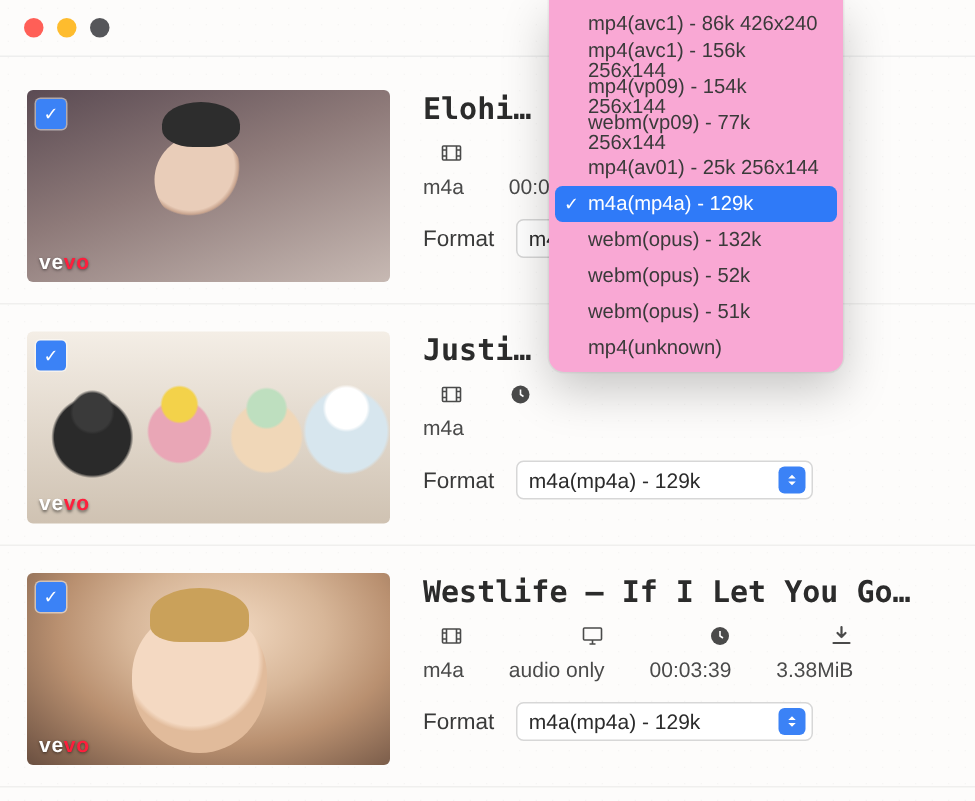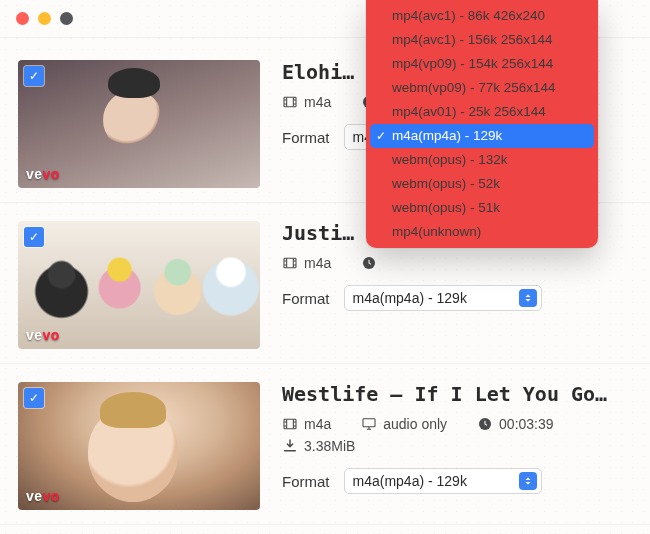--- a/index.html
+++ b/index.html
@@ -106,21 +106,21 @@
 .title {
   font-family: ui-monospace, Menlo, Consolas, monospace;
   font-weight: 700;
   font-size: 20px;
   white-space: nowrap;
   overflow: hidden;
   text-overflow: ellipsis;
   margin-bottom: 10px;
 }
 .info { display: flex; flex-wrap: wrap; gap: 6px 30px; font-size: 14px; color: #4a4a4a; }
-.info .pair { display: flex; align-items: flex-end; gap: 6px; }
+.info .pair { display: flex; align-items: flex-end; gap: 6px; flex-direction: column; }
 .icon { display: inline-flex; width: 16px; height: 16px; align-items: center; justify-content: center; }
 .icon svg { width: 16px; height: 16px; fill: none; stroke: #4a4a4a; stroke-width: 1.6; }
 .icon.solid svg { fill: #4a4a4a; stroke: none; }
 
 .format-row { display: flex; align-items: center; gap: 14px; margin-top: 14px; font-size: 15px; }
 .format-row .lbl { color: #3a3a3a; }
 .select {
   flex: 0 0 198px;
   height: 26px;
   border: 1px solid #d7d7d7;
@@ -138,22 +138,22 @@
   background: #3b82f6;
   border-radius: 4px;
   display: flex; align-items: center; justify-content: center;
 }
 .select .chev svg { width: 12px; height: 12px; fill: #fff; }
 
 
 .menu {
   position: absolute;
   top: 0; left: 366px;
-  width: 232px;
-  background: #ef4444;
+  width: 196px;
+  background: #f9a8d4;
   border-radius: 0 0 10px 10px;
   box-shadow: 0 12px 32px rgba(0,0,0,.22), 0 0 0 1px rgba(0,0,0,.05);
   padding: 4px;
   z-index: 5;
 }
 .menu-item {
   height: 24px;
   display: flex;
   align-items: center;
   padding: 0 8px 0 22px;

